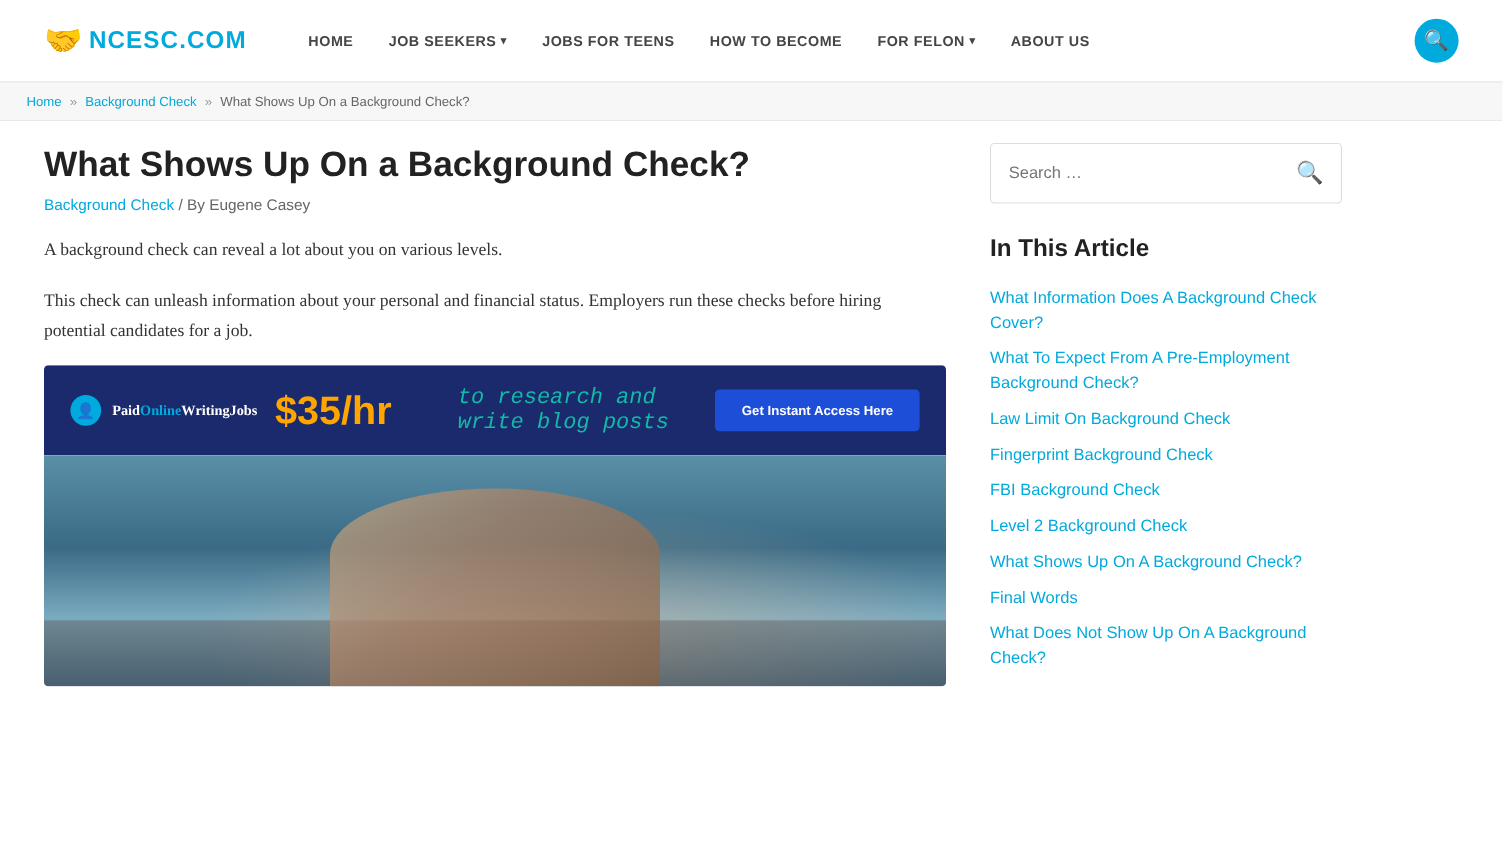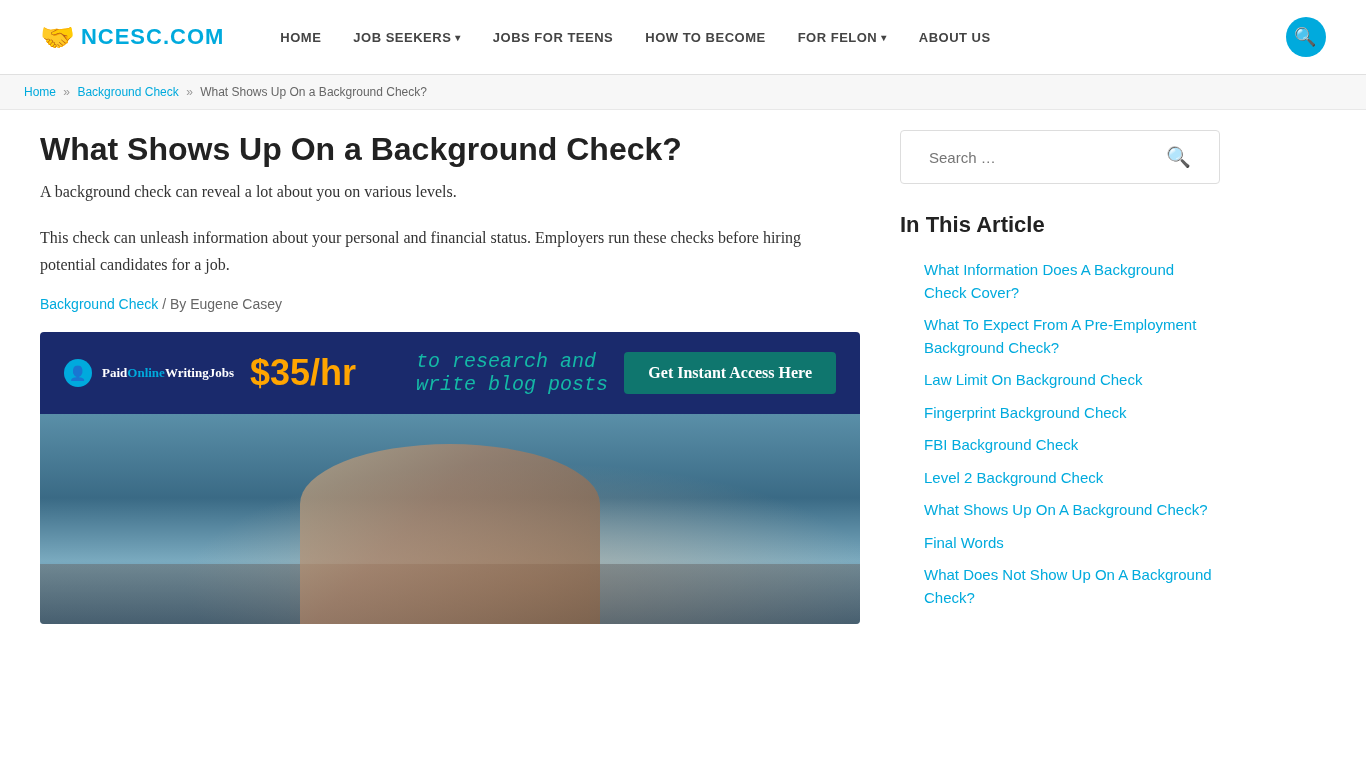--- a/index.html
+++ b/index.html
@@ -176,24 +176,24 @@
       font-size: 20px;
       color: #14b8a6;
       font-weight: normal;
       font-style: italic;
       margin-left: 44px;
     }
     #ad-cta {
       margin-left: auto;
     }
     #ad-cta-btn {
-      background: #0f766e;
+      background: #1d4ed8;
       color: white;
-      font-family: Liberation Serif, serif;
-      font-size: 16px;
+      font-family: Liberation Sans, sans-serif;
+      font-size: 12px;
       font-weight: bold;
       padding: 12px 24px;
       border-radius: 4px;
       cursor: pointer;
       border: none;
       white-space: nowrap;
     }
 
     
     #article-photo {
@@ -243,21 +243,21 @@
     #sidebar {
       width: 320px;
       flex-shrink: 0;
       padding-top: 0;
     }
 
     
     #search-box {
       border: 1px solid #ddd;
       border-radius: 4px;
-      padding: 14px 28px;
+      padding: 14px 16px;
       display: flex;
       align-items: center;
       margin-bottom: 28px;
       background: #fff;
     }
     #search-input {
       flex: 1;
       border: none;
       outline: none;
       font-family: Arial, sans-serif;
@@ -288,21 +288,20 @@
       margin-bottom: 0;
     }
     .toc-link {
       color: #00aadd;
       text-decoration: none;
       font-size: 15px;
       line-height: 1.5;
       cursor: pointer;
       display: block;
       padding: 5px 0;
-      margin-left: 24px;
     }
   </style>
 </head>
 <body>
 
 <header id="header">
   <a id="logo-area" href="#">
     <span id="logo-icon">🤝</span>
     <span id="logo-text">NCESC.COM</span>
   </a>
@@ -327,26 +326,26 @@
     <a class="breadcrumb-link" href="#">Background Check</a>
     <span class="breadcrumb-sep">»</span>
     <span>What Shows Up On a Background Check?</span>
   </div>
 </div>
 
 <div id="page-wrapper">
 
   <main id="main-content">
     <h1 id="article-title">What Shows Up On a Background Check?</h1>
+    <div id="article-meta">
+      <a class="meta-link" href="#">Background Check</a><span> / By </span><span>Eugene Casey</span>
+    </div>
     <div id="article-body">
       <p>A background check can reveal a lot about you on various levels.</p>
       <p>This check can unleash information about your personal and financial status. Employers run these checks before hiring potential candidates for a job.</p>
-    </div>
-    <div id="article-meta">
-      <a class="meta-link" href="#">Background Check</a><span> / By </span><span>Eugene Casey</span>
     </div>
 
     <div id="ad-banner">
       <div id="ad-top">
         <div id="ad-logo-area">
     <div id="ad-logo-icon" style="width:28px;height:28px;background:#00aadd;border-radius:50%;display:flex;align-items:center;justify-content:center;color:white;font-size:14px;margin-right:4px;">👤</div>
     <span style="font-family:Liberation Serif, serif;font-size:13px;font-weight:bold;"><span style="color:white;">Paid</span><span style="color:#00aadd;">Online</span><span style="color:white;">Writing</span><span style="color:white;">Jobs</span></span>
   </div>
         <span id="ad-price">$35/hr</span>
         <span id="ad-price-sub">to research and write blog posts</span>

